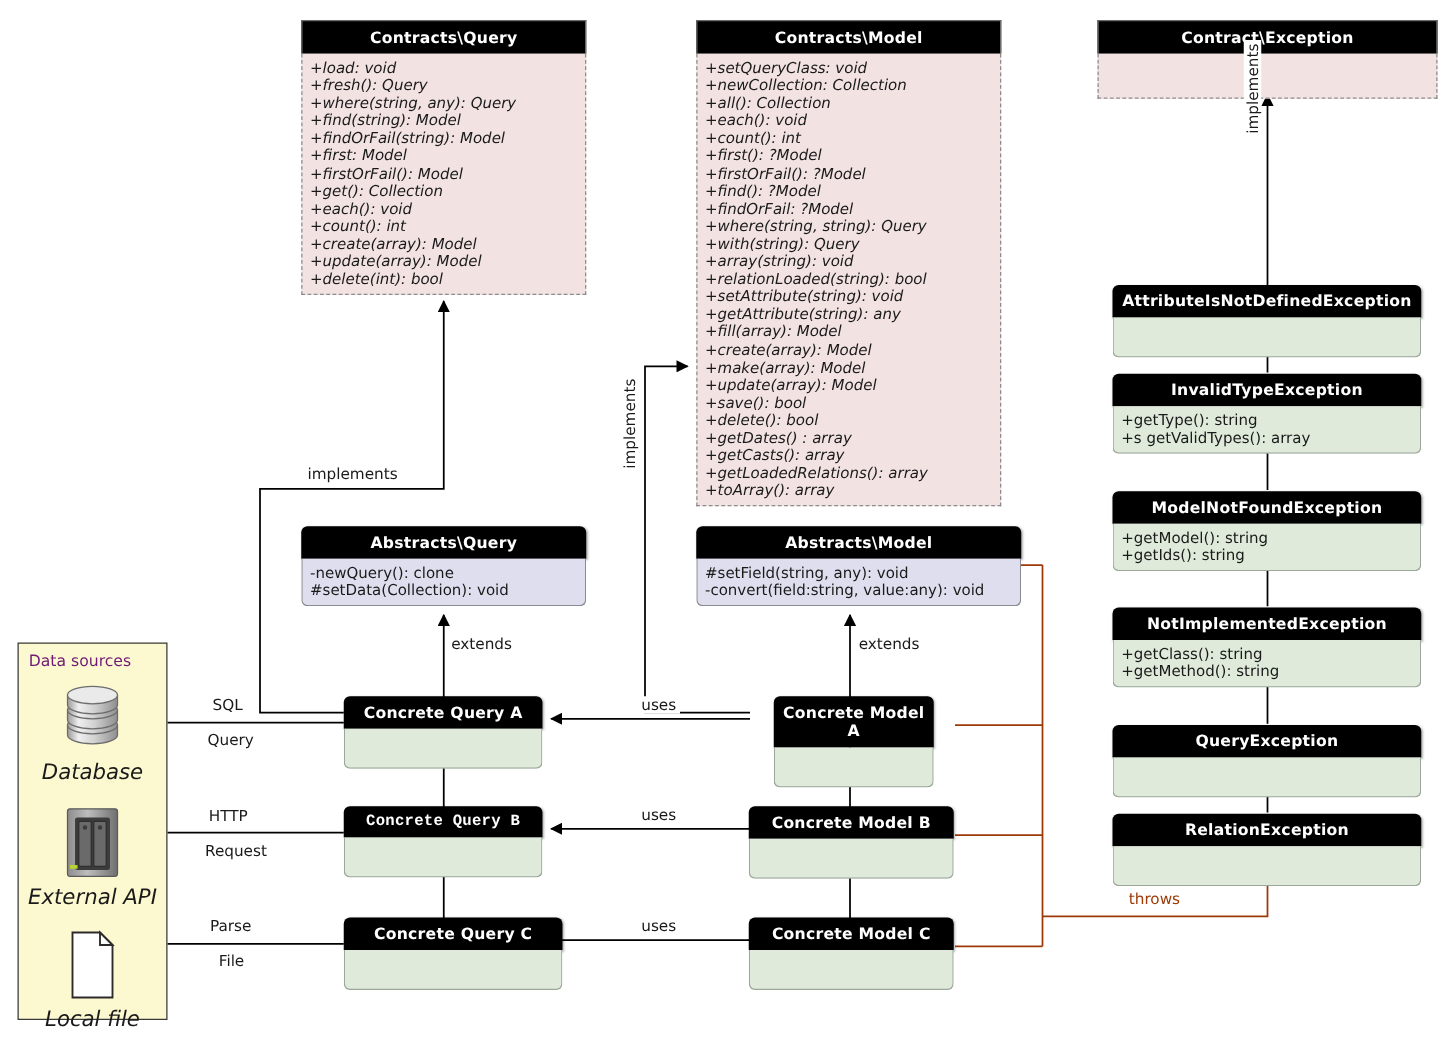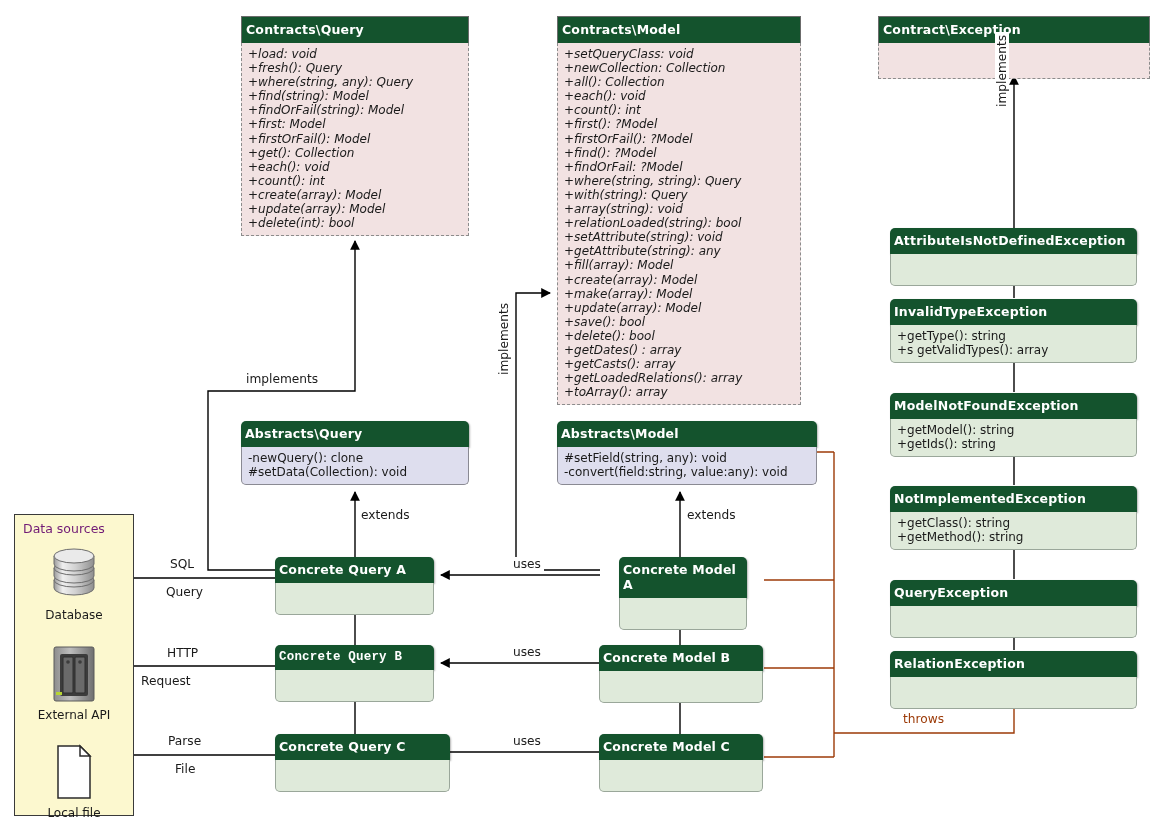--- a/index.html
+++ b/index.html
@@ -4,22 +4,22 @@
 <style>
   html,body{margin:0;padding:0;background:#ffffff;}
   body{width:1164px;height:830px;font-family:"DejaVu Sans","Liberation Sans",sans-serif;}
   #stage{position:relative;width:1164px;height:830px;overflow:hidden;background:#fff;}
 
   svg#wires{position:absolute;left:0;top:0;width:1164px;height:830px;pointer-events:none;}
 
   
   .cls{position:absolute;box-sizing:border-box;}
   .cls .hdr{
-    background:#14532d;color:#ffffff;font-weight:bold;font-size:12.5px;
-    text-align:left;padding:5px 4px 6px;letter-spacing:.2px;
+    background:#000000;color:#ffffff;font-weight:bold;font-size:12.5px;
+    text-align:center;padding:5px 4px 6px;letter-spacing:.2px;
     border-radius:5px 5px 0 0;
     box-shadow:1px 1px 2px rgba(0,0,0,.30);
   }
   .cls .body{
     font-size:12px;color:#1a1a1a;padding:4px 6px 5px;line-height:14.1px;
     border-radius:0 0 5px 5px;
   }
   .cls .body .m{white-space:nowrap;}
 
   
@@ -33,21 +33,21 @@
   
   .conc .body{background:#dfeada;border:1px solid #9aa79a;border-top:none;min-height:22px;}
   .conc .hdr{box-shadow:1px 1px 2px rgba(0,0,0,.30);}
 
   
   #datasources{
     position:absolute;background:#fcf8cf;border:1px solid #3a3a3a;box-sizing:border-box;
   }
   #datasources .panel-title{position:absolute;left:8px;top:6px;font-size:12.5px;color:#701a75;}
   .ds-item{position:absolute;width:100%;text-align:center;}
-  .ds-label{font-size:12px;color:#1a1a1a;margin-top:3px;}
+  .ds-label{font-size:17px;color:#1a1a1a;margin-top:3px;font-style:italic;}
   .ds-art{height:62px;display:flex;align-items:center;justify-content:center;}
 
   
   .elabel{
     position:absolute;font-size:12.2px;color:#1a1a1a;background:#ffffff;
     padding:0 3px;white-space:nowrap;
   }
   .elabel.brown{color:#9c3a07;}
   .elabel.vert{
     transform-origin:0 0; writing-mode:vertical-rl; transform:rotate(180deg);
@@ -310,17 +310,17 @@
 
   <div class="elabel" style="left:510px;top:557px;">uses</div>
   <div class="elabel" style="left:510px;top:645px;">uses</div>
   <div class="elabel" style="left:510px;top:734px;">uses</div>
 
   <div class="elabel brown" style="left:900px;top:712px;">throws</div>
 
   <div class="elabel" style="left:167px;top:557px;">SQL</div>
   <div class="elabel" style="left:163px;top:585px;">Query</div>
   <div class="elabel" style="left:164px;top:646px;">HTTP</div>
-  <div class="elabel" style="left:138px;top:674px;">Request</div>
+  <div class="elabel" style="left:161px;top:674px;">Request</div>
   <div class="elabel" style="left:165px;top:734px;">Parse</div>
   <div class="elabel" style="left:172px;top:762px;">File</div>
 
 </div>
 
 </body></html>

